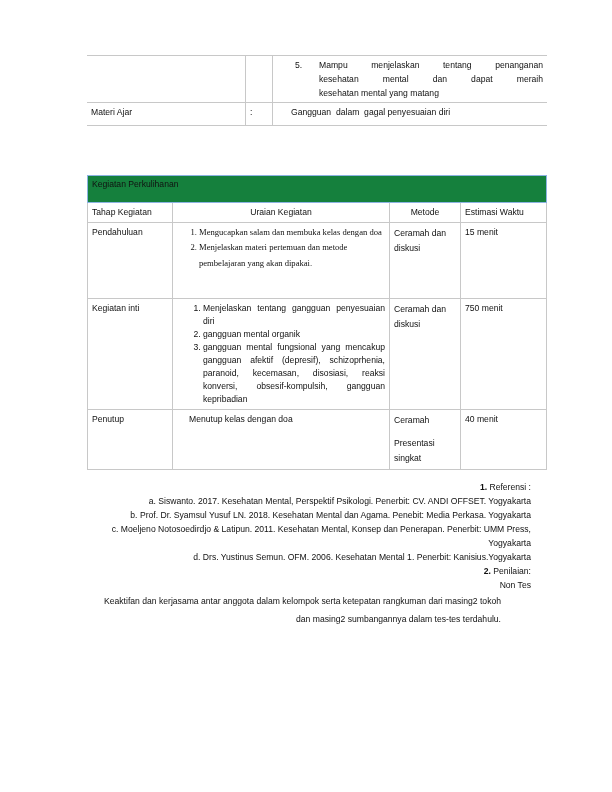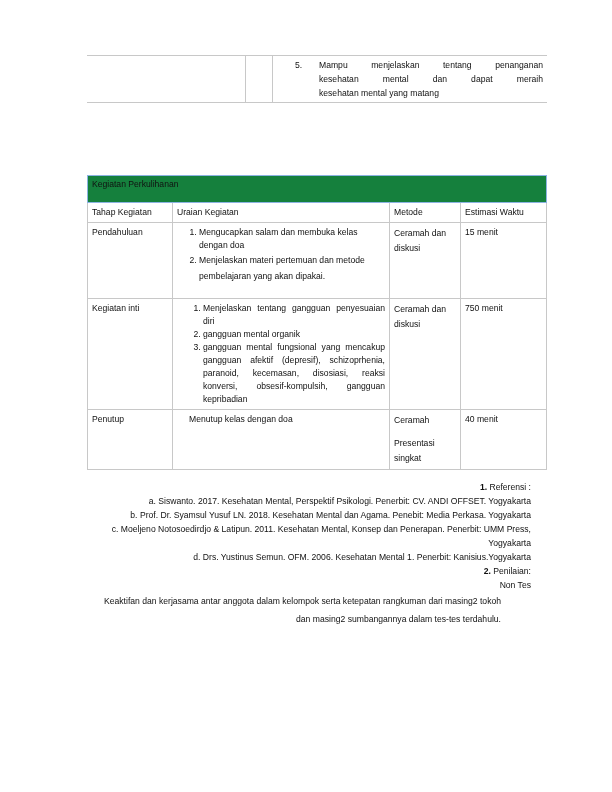--- a/index.html
+++ b/index.html
@@ -10,21 +10,21 @@
   .top-table td { border-top: 1px solid #c8c8c8; border-bottom: 1px solid #c8c8c8; vertical-align: top;
                   padding: 2px 4px; font-size: 8.6px; line-height: 14px; }
   .top-table td.c1 { width: 150px; border-right: 1px solid #c8c8c8; }
   .top-table td.c2 { width: 18px; border-right: 1px solid #c8c8c8; }
   .justify { text-align: justify; text-align-last: justify; }
   
   .act { position: absolute; left: 87px; top: 175px; width: 460px; border-collapse: collapse; }
   .act td, .act th { border: 1px solid #c8c8c8; vertical-align: top; padding: 3px 4px;
                      font-size: 8.6px; line-height: 13px; font-weight: normal; text-align: left; }
   .act .band td { background: #15803d; border: 1px solid #8db3e2; height: 22px; padding: 2px 4px; }
-  .act th.center { }
+  .act th.center { text-align: center; }
   .act ol { margin: 0; padding-left: 18px; }
   .act ol li { margin: 0; }
   .jt { text-align: justify; border-radius: 20px; }
   
   .refs { position: absolute; left: 91px; top: 480px; width: 440px; font-size: 8.6px; line-height: 14px; }
   .refs p { margin: 0; text-align: right; }
   .hang { padding-left: 30px; text-indent: -30px; }
   .j { text-align: justify; }
 </style>
 </head>
@@ -35,37 +35,44 @@
       <tr>
     <td class="c1"></td>
     <td class="c2"></td>
     <td style="padding-left:46px; position:relative;">
       <span style="position:absolute; left:22px;">5.</span>
       <div class="justify">Mampu menjelaskan tentang penanganan</div>
       <div class="justify">kesehatan mental dan dapat meraih</div>
       <div>kesehatan mental yang matang</div>
     </td>
   </tr>
+  <tr>
+    <td class="c1" style="height:18px;">Materi Ajar</td>
+    <td class="c2">:</td>
+    <td style="padding-left:18px;">
+      <div style="white-space:pre;">Gangguan  dalam  gagal penyesuaian diri</div>
+    </td>
+  </tr>
 </tbody>
   </table>
 
 <table class="act">
   <tbody>
       <tr class="band">
     <td colspan="4">Kegiatan Perkulihanan</td>
   </tr>
   <tr>
     <th style="width:76px;">Tahap Kegiatan</th>
     <th class="center" style="width:208px;">Uraian Kegiatan</th>
     <th class="center" style="width:62px;">Metode</th>
     <th>Estimasi Waktu</th>
   </tr>
   <tr style="height:76px;">
     <td>Pendahuluan</td>
-    <td style="padding-left:0;">
+    <td style="padding-left:0;font-family:Liberation Serif, serif;">
       <ol style="padding-left:26px;">
         <li>Mengucapkan salam dan membuka kelas dengan doa</li>
         <li style="line-height:16px;">Menjelaskan materi pertemuan dan metode pembelajaran yang akan dipakai.</li>
       </ol>
     </td>
     <td style="line-height:15px;">
       <div>Ceramah dan</div>
       <div>diskusi</div>
     </td>
     <td>15 menit</td>

